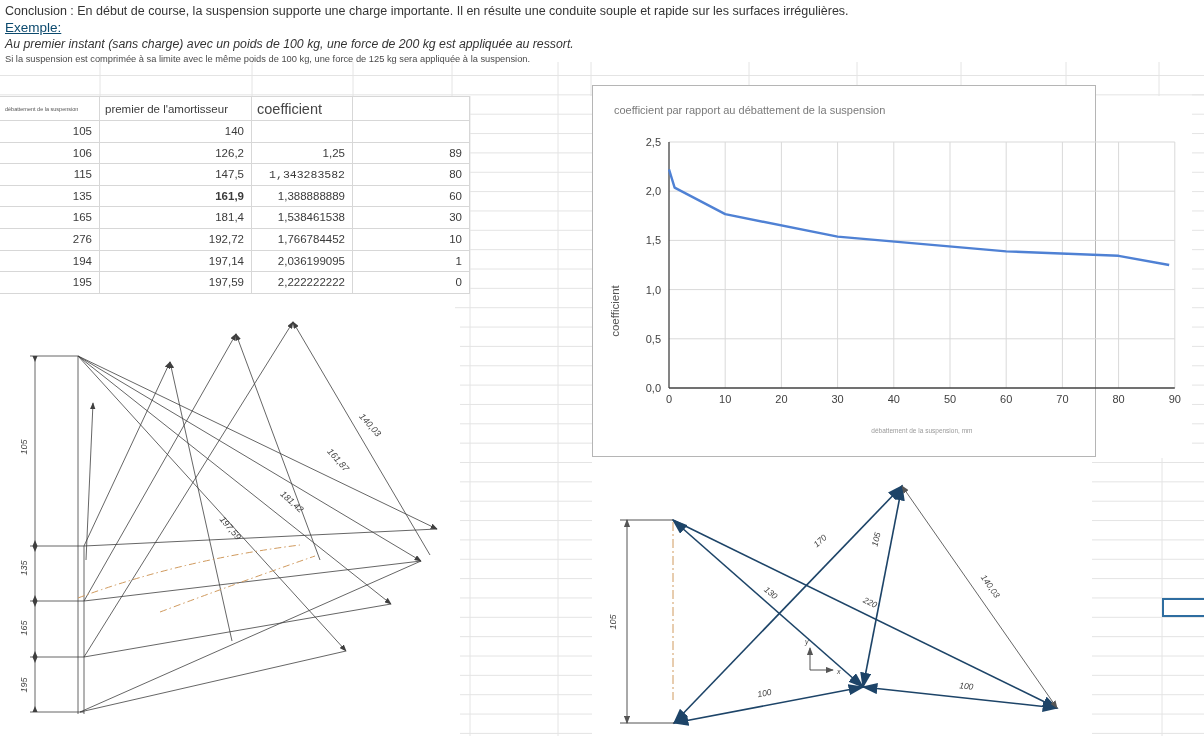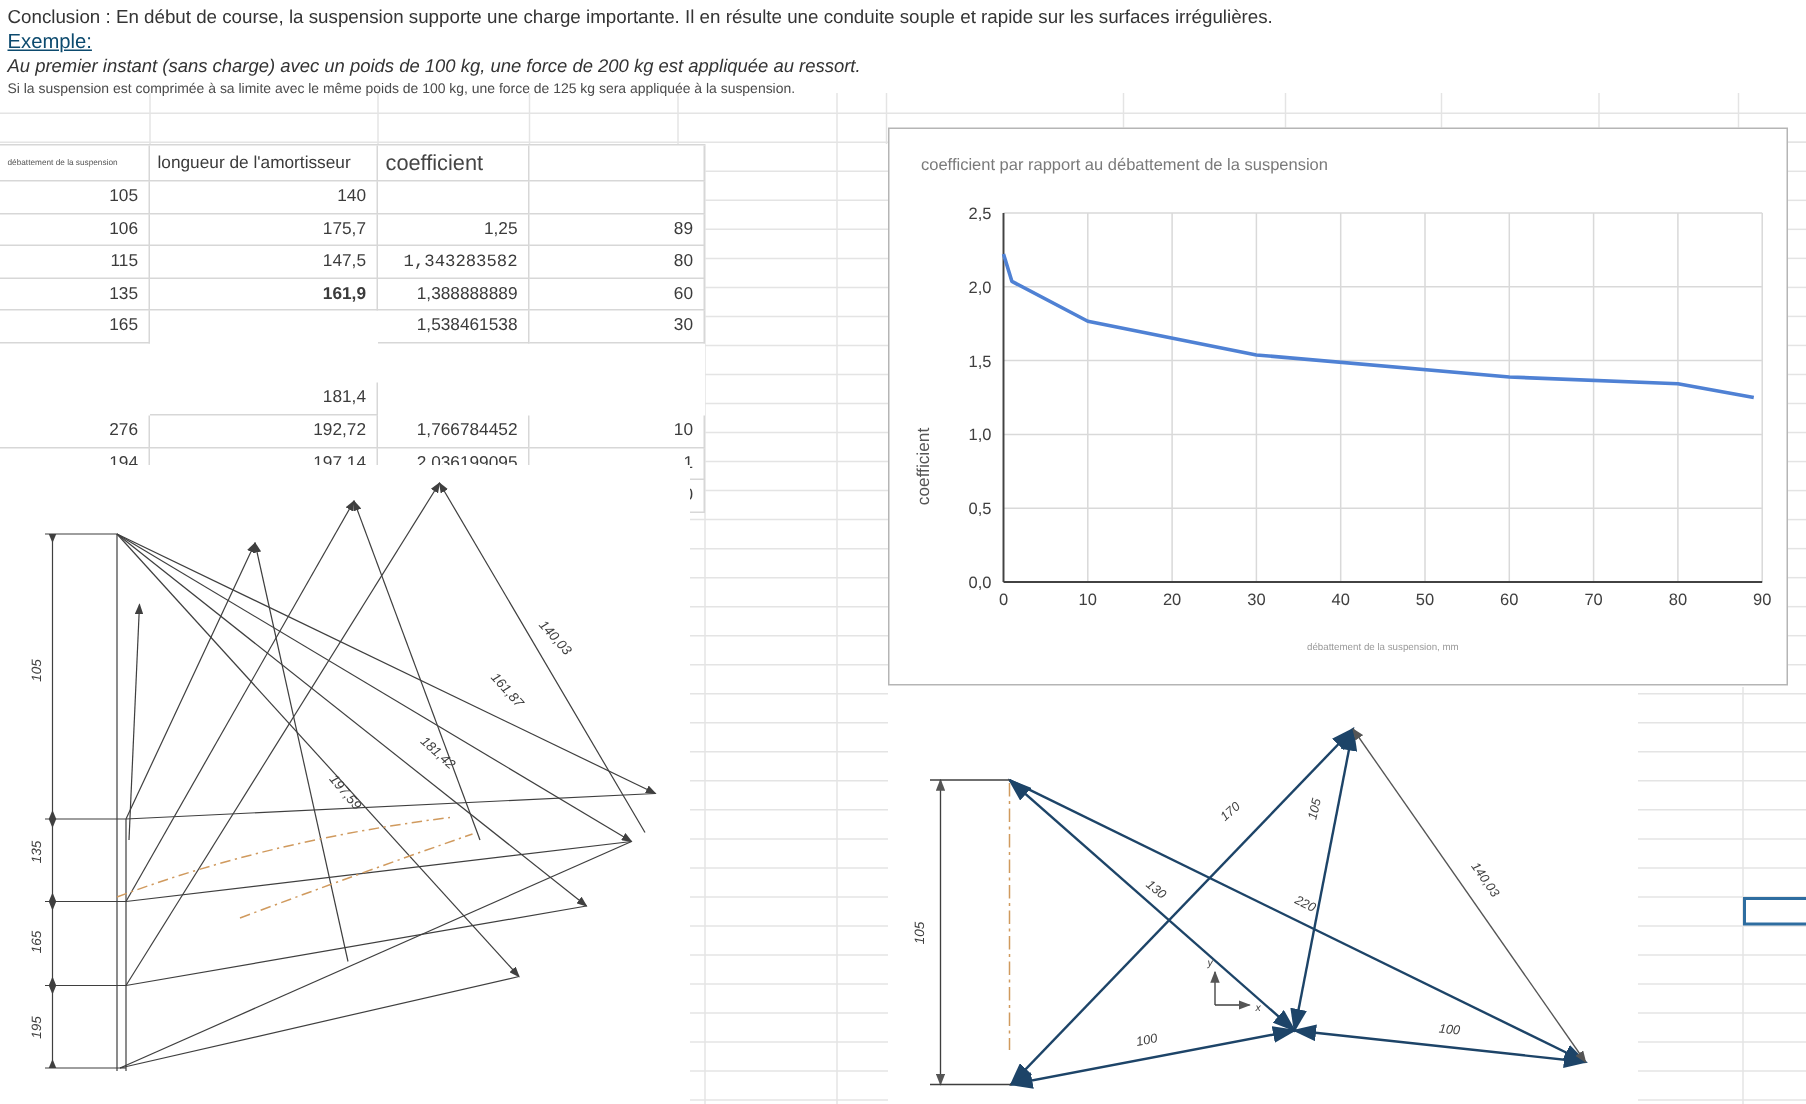--- a/index.html
+++ b/index.html
@@ -19,21 +19,21 @@
   #table{position:absolute;left:0;top:96px;width:470px;background:#fff;border-top:1px solid #d7d7d7;}
   .trow{display:flex;}
   .tcell{
     box-sizing:border-box;border-right:1px solid #d7d7d7;border-bottom:1px solid #d7d7d7;
     font-size:11.5px;color:#3b3b3b;overflow:hidden;white-space:nowrap;
   }
   .tcell.num{text-align:right;padding-right:7px;}
   .thead .tcell{border-bottom:1px solid #d7d7d7;}
   
   #chart{
-    position:absolute;left:592px;top:85px;width:600px;height:372px;
+    position:absolute;left:592px;top:85px;width:504px;height:372px;
     background:#fff;border:1px solid #b5b5b5;box-sizing:border-box;
   }
   #chart-title{position:absolute;left:21px;top:18px;font-size:11px;color:#7a7a7a;}
   #chart svg{position:absolute;left:0;top:0;}
   
   #ldraw{position:absolute;left:0;top:310px;}
   #rdraw{position:absolute;left:592px;top:458px;}
   .dim-label{font-style:italic;font-size:9px;fill:#3f3f3f;}
   .dim-label-s{font-style:italic;font-size:8.5px;fill:#3f3f3f;}
   
@@ -134,51 +134,51 @@
   </svg>
 
 <div class="txt-line conclusion layer">Conclusion : En début de course, la suspension supporte une charge importante. Il en résulte une conduite souple et rapide sur les surfaces irrégulières.</div>
 <div class="txt-line exemple layer" id="exemple" style="color: #0c4a6e; text-decoration: underline;">Exemple:</div>
 <div class="txt-line line1 layer">Au premier instant (sans charge) avec un poids de 100 kg, une force de 200 kg est appliquée au ressort.</div>
 <div class="txt-line line2 layer">Si la suspension est comprimée à sa limite avec le même poids de 100 kg, une force de 125 kg sera appliquée à la suspension.</div>
 
 <div id="table" class="layer">
     <div class="trow thead">
       <div class="tcell" style="width: 100px; height: 24px; padding-left: 5px; line-height: 24px; font-size: 5.5px; color: rgb(85, 85, 85);">débattement de la suspension</div>
-      <div class="tcell" style="width: 152px; height: 24px; padding-left: 5px; line-height: 24px;">longueur de l'amortisseur</div>
+      <div class="tcell" style="width: 152px; height: 24px; padding-left: 5px; line-height: 24px;">premier de l'amortisseur</div>
       <div class="tcell" style="width: 101px; height: 24px; padding-left: 5px; line-height: 24px; font-size: 14.5px; color: rgb(69, 69, 69);">coefficient</div>
       <div class="tcell" style="width: 117px; height: 24px; padding-left: 5px; line-height: 24px;"></div>
     </div>
     <div class="trow">
       <div class="tcell num" style="width: 100px; height: 21.6px; line-height: 21.6px;">105</div>
       <div class="tcell num" style="width: 152px; height: 21.6px; line-height: 21.6px;">140</div>
       <div class="tcell num" style="width: 101px; height: 21.6px; line-height: 21.6px;"></div>
       <div class="tcell num" style="width: 117px; height: 21.6px; line-height: 21.6px;"></div>
     </div>
     <div class="trow">
       <div class="tcell num" style="width: 100px; height: 21.6px; line-height: 21.6px;">106</div>
-      <div class="tcell num" style="width: 152px; height: 21.6px; line-height: 21.6px;">175,7</div>
+      <div class="tcell num" style="width: 152px; height: 21.6px; line-height: 21.6px;">126,2</div>
       <div class="tcell num" style="width: 101px; height: 21.6px; line-height: 21.6px;">1,25</div>
       <div class="tcell num" style="width: 117px; height: 21.6px; line-height: 21.6px;">89</div>
     </div>
     <div class="trow">
       <div class="tcell num" style="width: 100px; height: 21.6px; line-height: 21.6px;">115</div>
       <div class="tcell num" style="width: 152px; height: 21.6px; line-height: 21.6px;">147,5</div>
       <div class="tcell num" style="width: 101px; height: 21.6px; line-height: 21.6px; font-family: Liberation Mono, monospace;">1,343283582</div>
       <div class="tcell num" style="width: 117px; height: 21.6px; line-height: 21.6px;">80</div>
     </div>
     <div class="trow">
       <div class="tcell num" style="width: 100px; height: 21.6px; line-height: 21.6px;">135</div>
       <div class="tcell num" style="width: 152px; height: 21.6px; line-height: 21.6px; font-weight: bold;">161,9</div>
       <div class="tcell num" style="width: 101px; height: 21.6px; line-height: 21.6px;">1,388888889</div>
       <div class="tcell num" style="width: 117px; height: 21.6px; line-height: 21.6px;">60</div>
     </div>
     <div class="trow">
       <div class="tcell num" style="width: 100px; height: 21.6px; line-height: 21.6px;">165</div>
-      <div class="tcell num" style="width: 152px; height: 21.6px; line-height: 21.6px; margin-top: 48px;">181,4</div>
+      <div class="tcell num" style="width: 152px; height: 21.6px; line-height: 21.6px;">181,4</div>
       <div class="tcell num" style="width: 101px; height: 21.6px; line-height: 21.6px;">1,538461538</div>
       <div class="tcell num" style="width: 117px; height: 21.6px; line-height: 21.6px;">30</div>
     </div>
     <div class="trow">
       <div class="tcell num" style="width: 100px; height: 21.6px; line-height: 21.6px;">276</div>
       <div class="tcell num" style="width: 152px; height: 21.6px; line-height: 21.6px;">192,72</div>
       <div class="tcell num" style="width: 101px; height: 21.6px; line-height: 21.6px;">1,766784452</div>
       <div class="tcell num" style="width: 117px; height: 21.6px; line-height: 21.6px;">10</div>
     </div>
     <div class="trow">

